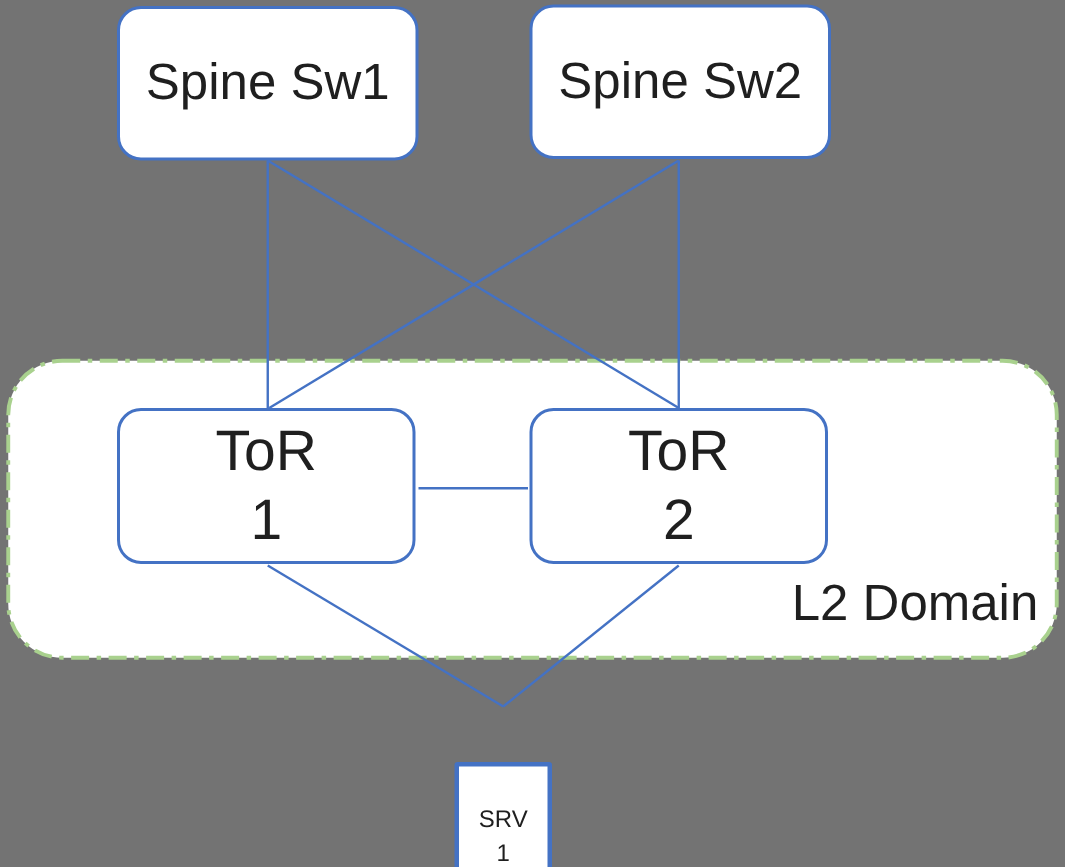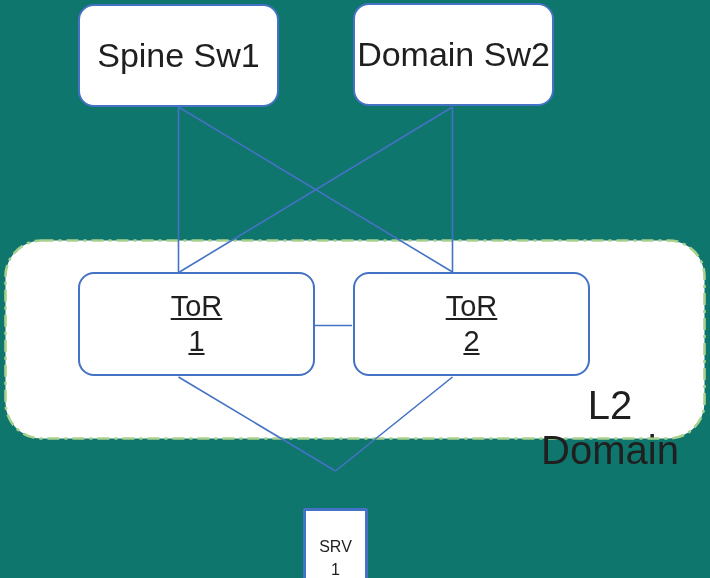--- a/index.html
+++ b/index.html
@@ -5,21 +5,21 @@
   html, body {
     margin: 0;
     padding: 0;
     background: #000000;
     font-family: "Liberation Sans", sans-serif;
   }
   #canvas {
     position: relative;
     width: 710px;
     height: 578px;
-    background: #0f766e;
+    background: #737373;
     overflow: hidden;
   }
   #links-layer {
     position: absolute;
     left: 0;
     top: 0;
     width: 710px;
     height: 578px;
   }
   .l2rect {
@@ -45,41 +45,40 @@
     justify-content: center;
     color: #1f1f1f;
     text-align: center;
   }
   .spine {
     width: 201px;
     height: 103px;
     font-size: 34px;
   }
   .tor {
-    width: 237px;
+    width: 199px;
     height: 104px;
-    font-size: 29px;
+    font-size: 38px;
     line-height: 1.22;
-    text-decoration: underline;
   }
   .srv {
     width: 65px;
     height: 101px;
     border-width: 3px;
     border-radius: 2px;
     font-size: 16px;
     line-height: 1.42;
   }
   #l2-label {
     position: absolute;
     left: 520px;
     top: 383px;
     width: 180px;
     text-align: center;
-    font-size: 40px;
+    font-size: 34px;
     color: #1f1f1f;
   }
 </style>
 </head>
 <body>
 
 <div id="canvas">
 
   <svg id="links-layer" viewBox="0 0 710 578" xmlns="http://www.w3.org/2000/svg">
     <rect class="l2rect" x="5.5" y="240.5" width="699" height="198" rx="36"></rect>
@@ -90,21 +89,21 @@
     <line class="link" x1="279" y1="325.5" x2="352" y2="325.5"></line>
     <line class="link" x1="178.5" y1="377" x2="335.5" y2="471"></line>
     <line class="link" x1="452.5" y1="377" x2="335.5" y2="471"></line>
   </svg>
 
   <div class="node spine" style="left:78px; top:4px;">
     <span>Spine Sw1</span>
   </div>
 
   <div class="node spine" style="left:353px; top:3px;">
-    <span>Domain Sw2</span>
+    <span>Spine Sw2</span>
   </div>
 
   <div class="node tor" style="left:78px; top:272px;">
     <span>ToR</span>
     <span>1</span>
   </div>
 
   <div class="node tor" style="left:353px; top:272px;">
     <span>ToR</span>
     <span>2</span>

